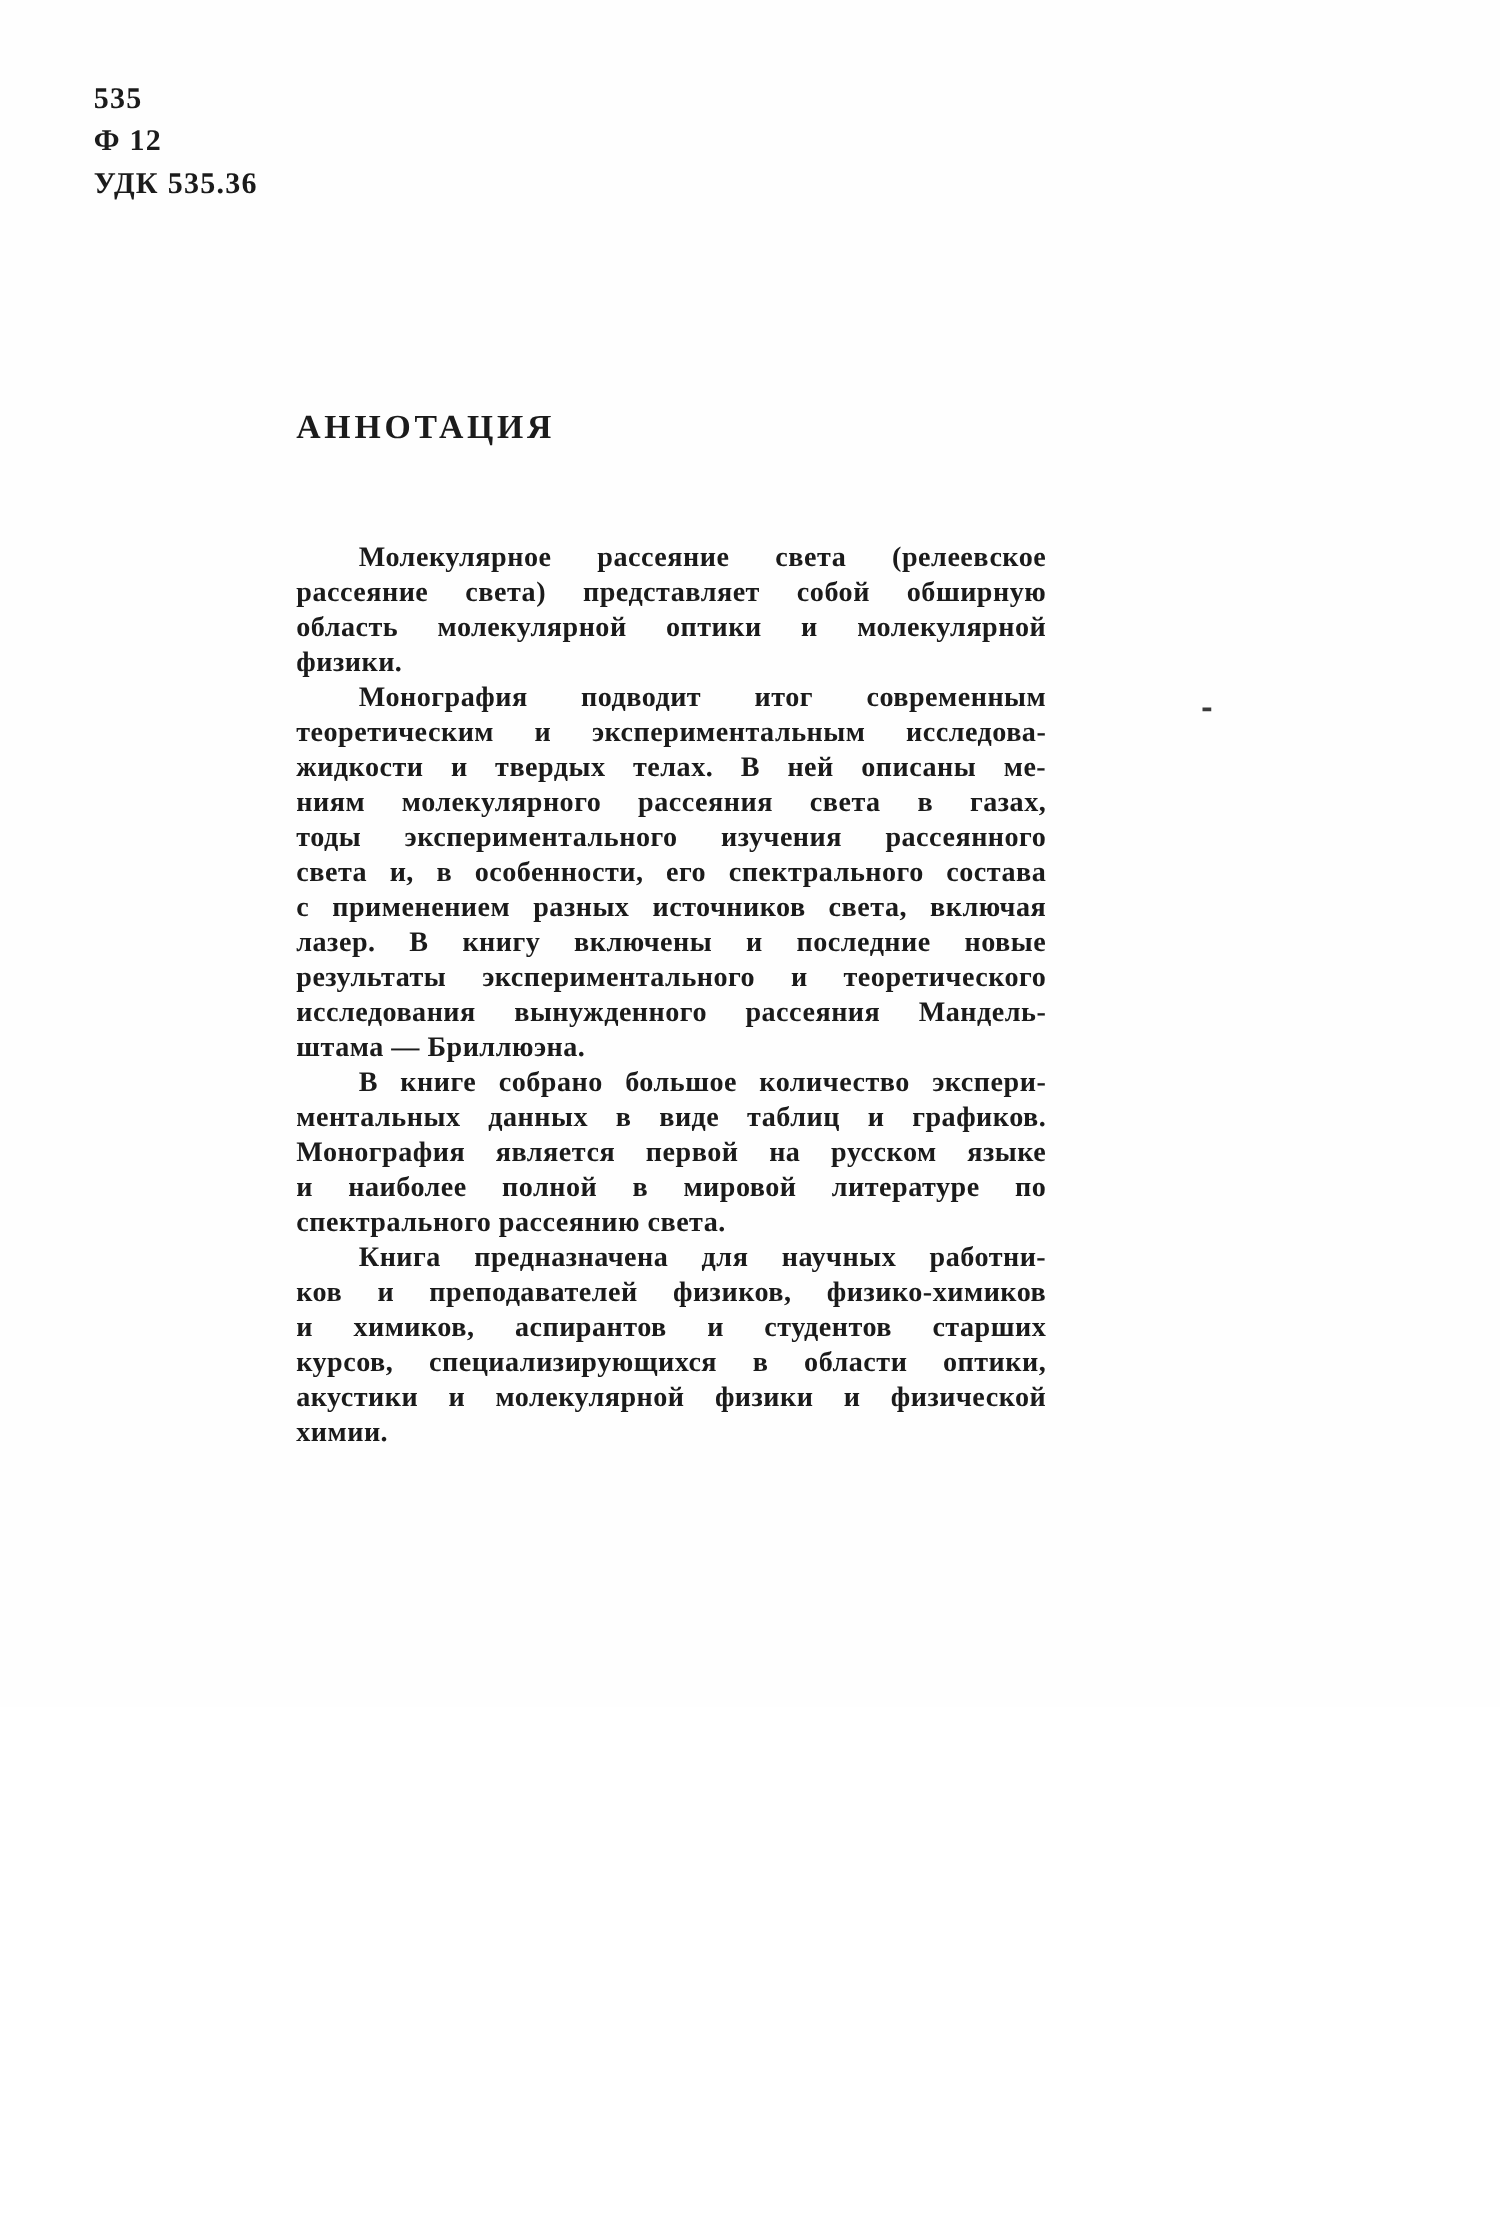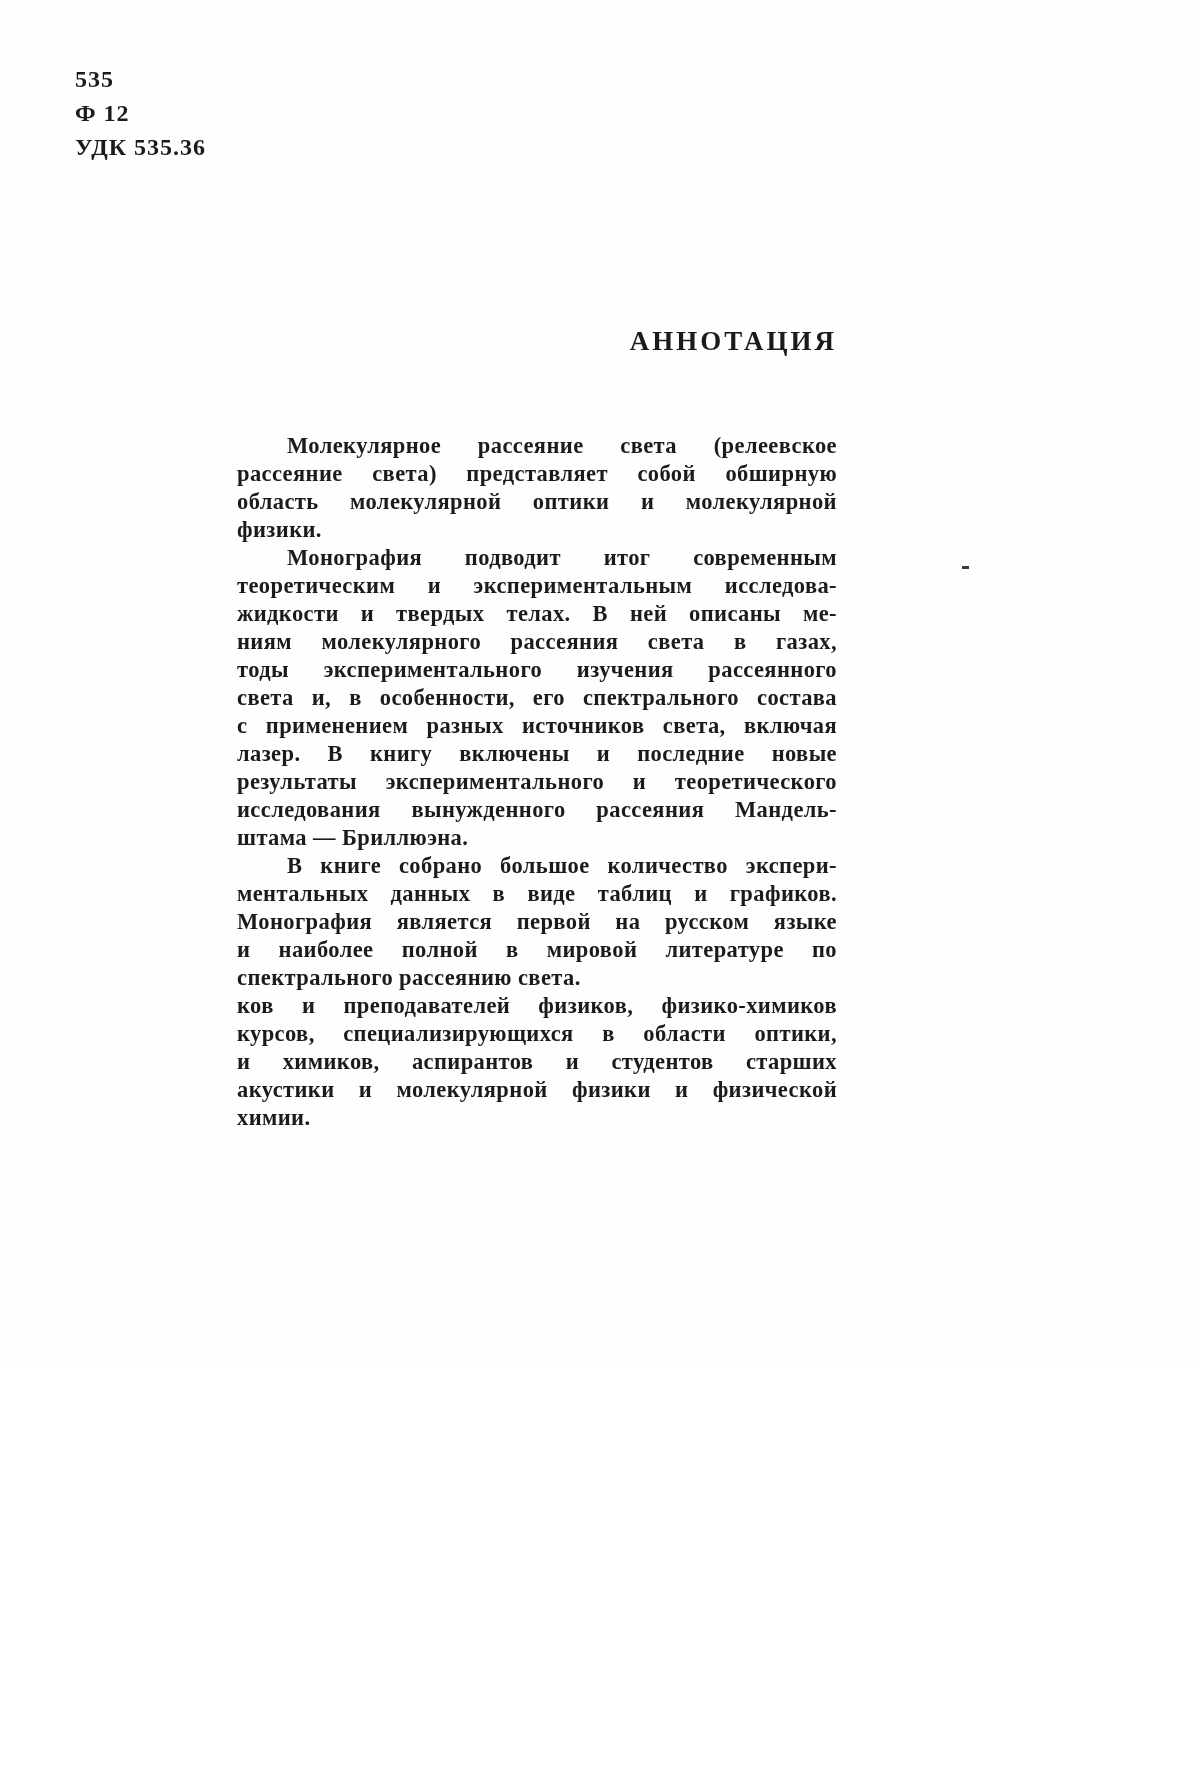--- a/index.html
+++ b/index.html
@@ -31,21 +31,21 @@
     white-space: pre;
   }
 
   
   .page-heading {
     position: absolute;
     left: 237px;
     top: 326px;
     width: 600px;
     margin: 0;
-    text-align: right;
+    text-align: left;
     font-size: 27px;
     font-weight: 700;
     letter-spacing: 3px;
   }
 
   
   .text-column {
     position: absolute;
     left: 237px;
     top: 432px;
@@ -149,23 +149,24 @@
       <div class="text-line">с применением разных источников света, включая</div>
       <div class="text-line">лазер. В книгу включены и последние новые</div>
       <div class="text-line">результаты экспериментального и теоретического</div>
       <div class="text-line">исследования вынужденного рассеяния Мандель-</div>
       <div class="text-line last">штама — Бриллюэна.</div>
       <div class="text-line indent">В книге собрано большое количество экспери-</div>
       <div class="text-line">ментальных данных в виде таблиц и графиков.</div>
       <div class="text-line">Монография является первой на русском языке</div>
       <div class="text-line">и наиболее полной в мировой литературе по</div>
       <div class="text-line last">спектрального рассеянию света.</div>
+      <div class="text-line indent">Книга предназначена для научных работни-</div>
       <div class="text-line">ков и преподавателей физиков, физико-химиков</div>
+      <div class="text-line">и химиков, аспирантов и студентов старших</div>
       <div class="text-line">курсов, специализирующихся в области оптики,</div>
-      <div class="text-line">и химиков, аспирантов и студентов старших</div>
       <div class="text-line">акустики и молекулярной физики и физической</div>
       <div class="text-line last">химии.</div>
     </div>
 
   <div class="imprint">
     <div class="num">2-3-8</div>
     <div class="rule"></div>
     <div class="den">86-65</div>
   </div>
 

